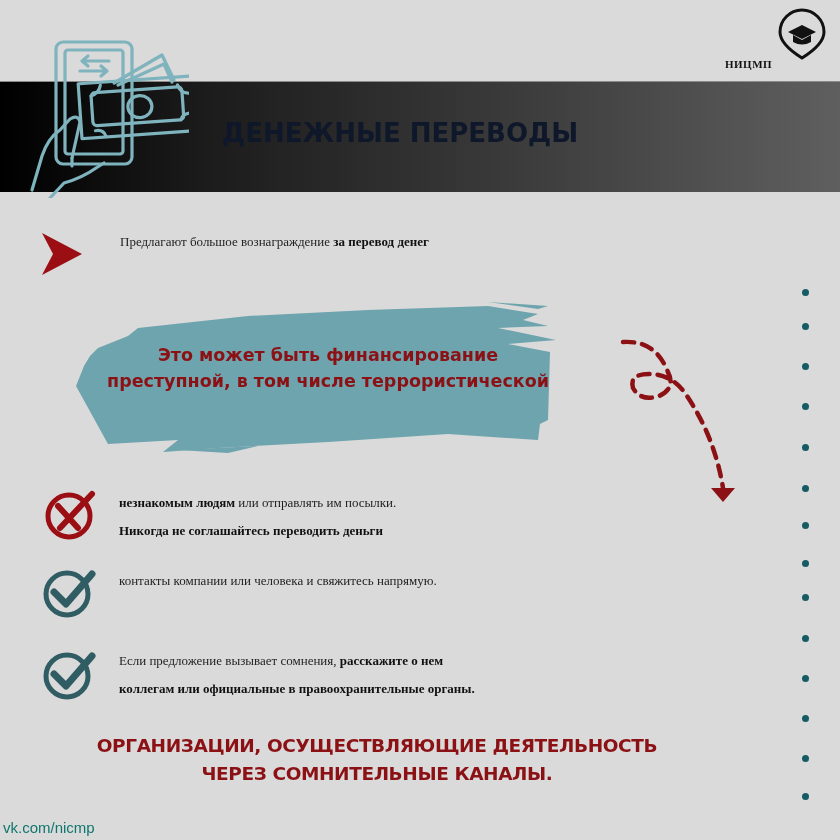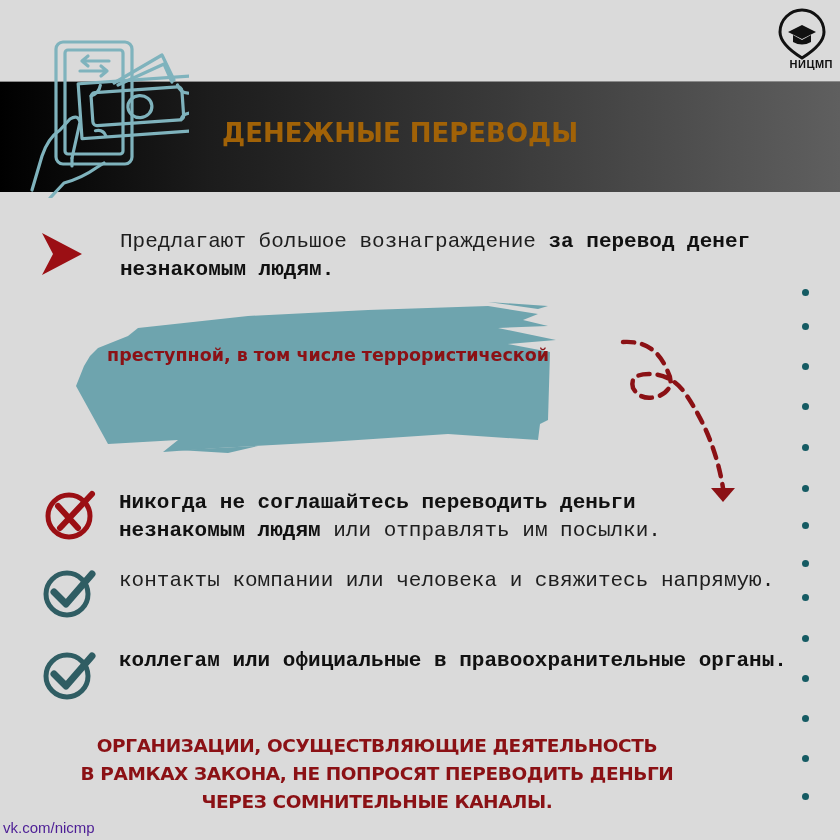--- a/index.html
+++ b/index.html
@@ -11,53 +11,53 @@
       color: #1e1e1e;
     }
     .header-band {
       position: absolute; left: 0; top: 81px; width: 840px; height: 111px;
       background: linear-gradient(90deg, #000000 0%, #1c1c1c 25%, #3a3a3a 60%, #5f5f5f 100%);
       border-top: 1px solid #8a8a8a;
     }
     .header-title {
       position: absolute; left: 222px; top: 118px;
       font-family: "DejaVu Sans", sans-serif;
-      font-weight: bold; font-size: 26px; color: #a16207; letter-spacing: 0px;
+      font-weight: bold; font-size: 26px; color: #0f172a; letter-spacing: 0px;
       white-space: nowrap;
     }
     .hero-icon { position: absolute; left: 14px; top: 38px; width: 175px; height: 160px; }
     .logo { position: absolute; left: 768px; top: 8px; width: 68px; height: 70px; }
     .logo-text {
-      position: absolute; left: 771px; top: 58px; width: 62px; text-align: right;
-      font-family: Liberation Sans, sans-serif; font-weight: bold; font-size: 11px; color: #111;
+      position: absolute; left: 725px; top: 58px; width: 62px; text-align: left;
+      font-family: Liberation Serif, serif; font-weight: bold; font-size: 11px; color: #111;
       letter-spacing: 0.5px;
     }
     .arrow-bullet { position: absolute; left: 40px; top: 230px; width: 44px; height: 48px; }
     .text-block {
-      position: absolute; font-size: 21px; line-height: 28px; color: #1e1e1e;
-      font-family: Liberation Mono, monospace;
+      position: absolute; font-size: 13px; line-height: 28px; color: #1e1e1e;
+      font-family: Liberation Serif, serif;
     }
     .text-block b { font-weight: bold; color: #111; }
     .brush { position: absolute; left: 68px; top: 300px; width: 490px; height: 160px; }
     .brush-text {
       position: absolute; left: 78px; top: 342px; width: 500px; text-align: center;
       font-family: "DejaVu Sans", sans-serif; font-weight: bold;
       font-size: 17.5px; line-height: 26px; color: #8b1115;
     }
     .dashed-arrow { position: absolute; left: 615px; top: 330px; width: 125px; height: 180px; }
     .status-icon { position: absolute; width: 58px; height: 58px; }
     .footer-warning {
       position: absolute; left: 0; top: 732px; width: 764px; text-align: center;
       font-family: "DejaVu Sans", sans-serif; font-weight: bold;
       font-size: 18.5px; line-height: 28px; color: #8b1115; letter-spacing: -0.4px;
       padding-right: 10px;
     }
     .footer-link {
       position: absolute; left: 3px; top: 819px;
-      font-family: "Liberation Sans", sans-serif; font-size: 15px; color: #4c1d95;
+      font-family: "Liberation Sans", sans-serif; font-size: 15px; color: #0f766e;
     }
     .dots { position: absolute; left: 802px; top: 0; width: 8px; height: 840px; }
     .dot {
       position: absolute; left: 0; width: 7px; height: 7px; border-radius: 50%;
       background: #155b63;
     }
   </style>
 </head>
 <body>
 
@@ -92,68 +92,68 @@
   <path d="M20 24 L34 17 L48 24 L34 31 Z" fill="#111"></path>
   <path d="M25 27 L25 34 Q34 39 43 34 L43 27 L34 32 Z" fill="#111"></path>
 </svg>
 <div class="logo-text">НИЦМП</div>
 
 <svg class="arrow-bullet" viewBox="0 0 44 48">
   <path d="M2 3 L42 24 L2 45 L13 24 Z" fill="#9b0f14"></path>
 </svg>
 <div class="text-block" style="left:120px; top:228px;">
   <div><span>Предлагают большое вознаграждение </span><b>за перевод денег</b></div>
-  <div><b>незнакомым людям.</b></div>
 </div>
 
 <svg class="brush" viewBox="0 0 490 160">
   <path fill="#6ea4ae" d="
     M70 28 L180 16 L300 10 L420 6 L470 14 L455 20 L480 26 L430 28 L488 40 L440 44 L482 52
     L480 120 L472 124 L470 140 L380 134 L260 142 L150 148 L95 152 L110 140 L40 144
     L8 86 L16 66 L22 56 L30 48 L60 36 Z"></path>
   <path fill="#6ea4ae" d="M420 2 L480 6 L470 9 Z"></path>
   <path fill="#6ea4ae" d="M110 150 L190 146 L160 153 Z"></path>
 </svg>
 <div class="brush-text">
+  <div>Это может быть финансирование</div>
   <div>преступной, в том числе террористической</div>
 </div>
 
 <svg class="dashed-arrow" viewBox="0 0 125 180">
   <path d="M8 12 Q40 10 52 40 Q62 58 44 66 Q26 72 18 58 Q14 44 34 44 Q58 44 72 66 Q100 108 108 158" fill="none" stroke="#8b1115" stroke-width="4.5" stroke-dasharray="11 8" stroke-linecap="round"></path>
   <path d="M96 158 L120 158 L108 172 Z" fill="#8b1115"></path>
 </svg>
 
 <svg class="status-icon" viewBox="0 0 58 58" style="left:42px; top:486px;">
   <circle cx="27" cy="30" r="21" fill="none" stroke="#9b0f14" stroke-width="5"></circle>
   <path d="M16 20 L36 42 M18 42 L50 8" stroke="#9b0f14" stroke-width="6" stroke-linecap="round" fill="none"></path>
 </svg>
 <div class="text-block" style="left:119px; top:489px;">
+  <div><b>незнакомым людям</b><span> или отправлять им посылки.</span></div>
   <div><b>Никогда не соглашайтесь переводить деньги</b></div>
-  <div><b>незнакомым людям</b><span> или отправлять им посылки.</span></div>
 </div>
 
 <svg class="status-icon" viewBox="0 0 58 58" style="left:40px; top:564px;">
   <circle cx="27" cy="30" r="21" fill="none" stroke="#2f5d63" stroke-width="5"></circle>
   <path d="M14 28 L26 40 L52 10" stroke="#2f5d63" stroke-width="7" stroke-linecap="round" stroke-linejoin="round" fill="none"></path>
 </svg>
 <div class="text-block" style="left:119px; top:567px;">
   <div><span>контакты компании или человека и свяжитесь напрямую.</span></div>
 </div>
 
 <svg class="status-icon" viewBox="0 0 58 58" style="left:40px; top:646px;">
   <circle cx="27" cy="30" r="21" fill="none" stroke="#2f5d63" stroke-width="5"></circle>
   <path d="M14 28 L26 40 L52 10" stroke="#2f5d63" stroke-width="7" stroke-linecap="round" stroke-linejoin="round" fill="none"></path>
 </svg>
 <div class="text-block" style="left:119px; top:647px;">
+  <div><span>Если предложение вызывает сомнения, </span><b>расскажите о нем</b></div>
   <div><b>коллегам или официальные в правоохранительные органы.</b></div>
 </div>
 
 <div class="footer-warning">
   <div>ОРГАНИЗАЦИИ, ОСУЩЕСТВЛЯЮЩИЕ ДЕЯТЕЛЬНОСТЬ</div>
-  <div>В РАМКАХ ЗАКОНА, НЕ ПОПРОСЯТ ПЕРЕВОДИТЬ ДЕНЬГИ</div>
   <div>ЧЕРЕЗ СОМНИТЕЛЬНЫЕ КАНАЛЫ.</div>
 </div>
 
 <a class="footer-link">vk.com/nicmp</a>
 
 <div class="dots">
   <div class="dot" style="top:289px"></div>
   <div class="dot" style="top:323px"></div>
   <div class="dot" style="top:363px"></div>
   <div class="dot" style="top:403px"></div>

